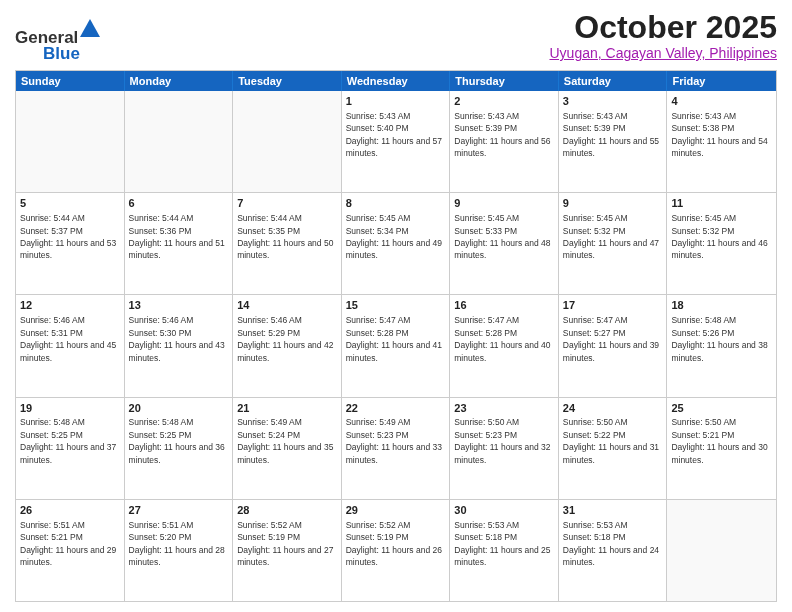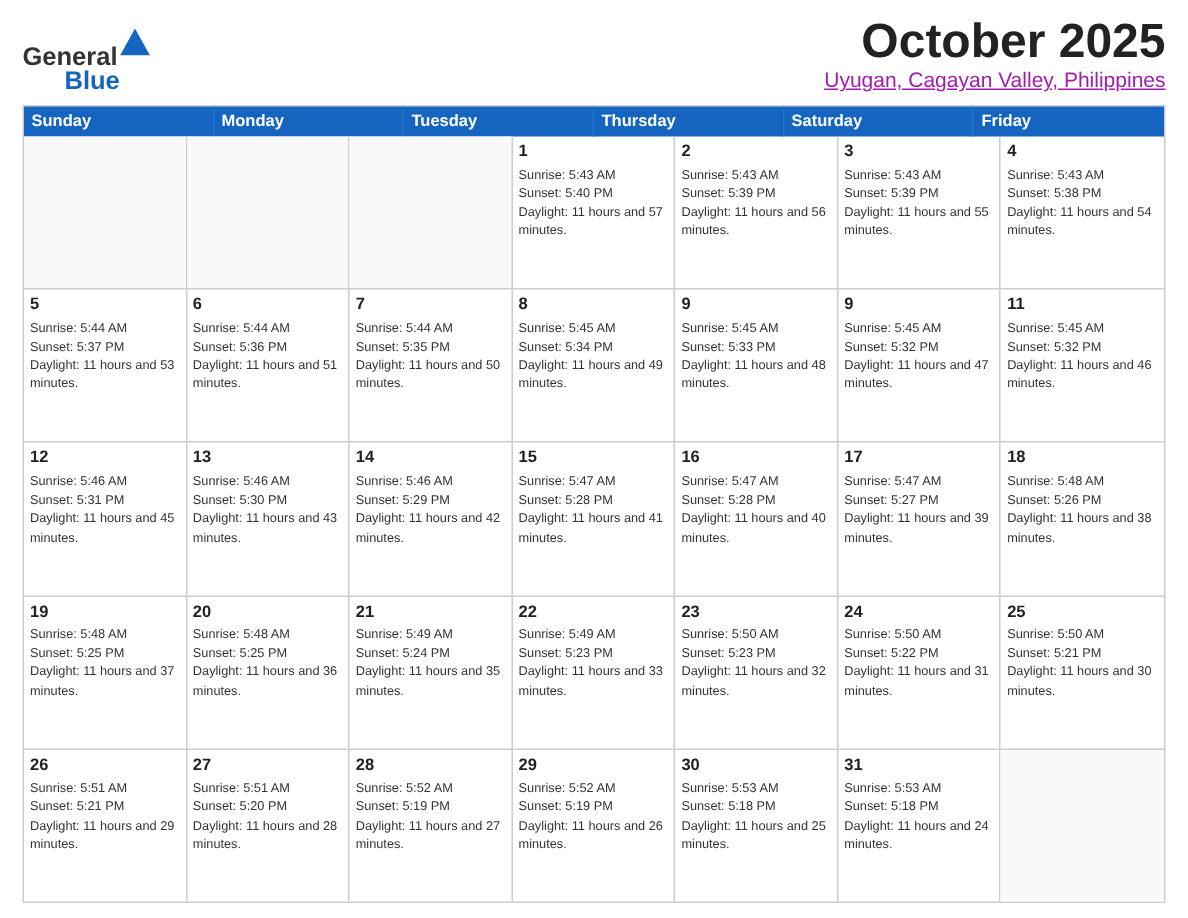--- a/index.html
+++ b/index.html
@@ -44,21 +44,21 @@
       text-decoration: underline;
     }
     .calendar {
       flex: 1;
       display: flex;
       flex-direction: column;
       border: 1px solid #ccc;
     }
     .cal-header {
       display: grid;
-      grid-template-columns: repeat(6, 1fr);
+      grid-template-columns: repeat(7, 1fr);
       background: #1565c0;
     }
     .cal-header-cell {
       color: #fff;
       font-size: 11px;
       font-weight: bold;
       text-align: left;
       padding: 4px 5px;
       border-right: 1px solid #1976d2;
     }
@@ -118,20 +118,21 @@
       <div class="month-title">October 2025</div>
       <div class="location">Uyugan, Cagayan Valley, Philippines</div>
     </div>
   </div>
 
   <div class="calendar">
     <div class="cal-header">
     <div class="cal-header-cell">Sunday</div>
         <div class="cal-header-cell">Monday</div>
         <div class="cal-header-cell">Tuesday</div>
+        <div class="cal-header-cell">Wednesday</div>
         <div class="cal-header-cell">Thursday</div>
         <div class="cal-header-cell">Saturday</div>
         <div class="cal-header-cell">Friday</div>
       </div>
     <div class="cal-body">
     <div class="cal-row">
           <div class="cal-cell empty"></div>
           <div class="cal-cell empty"></div>
           <div class="cal-cell empty"></div>
           <div class="cal-cell"><span class="day-num">1</span><span class="cell-text" style="white-space: pre-line;">Sunrise: 5:43 AM

